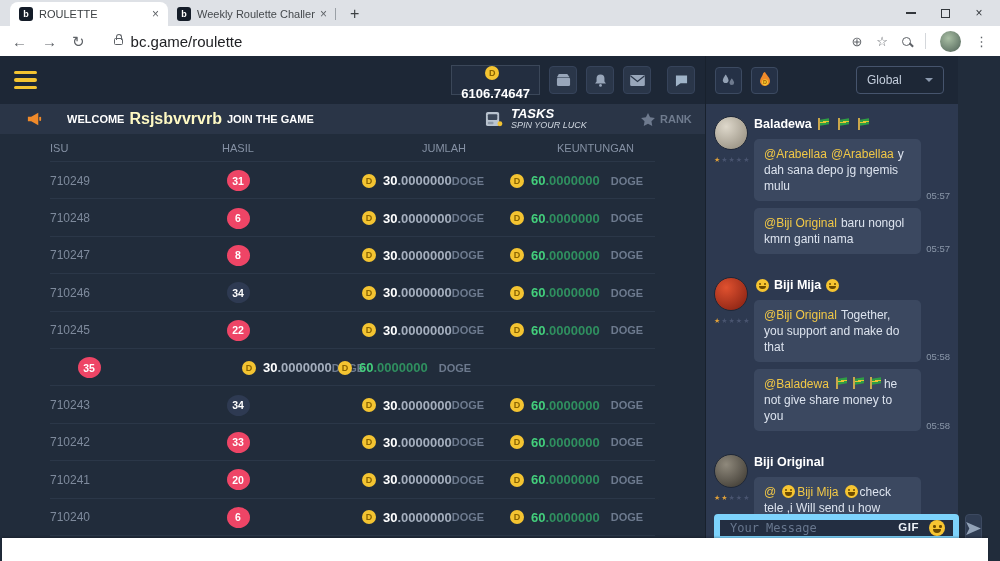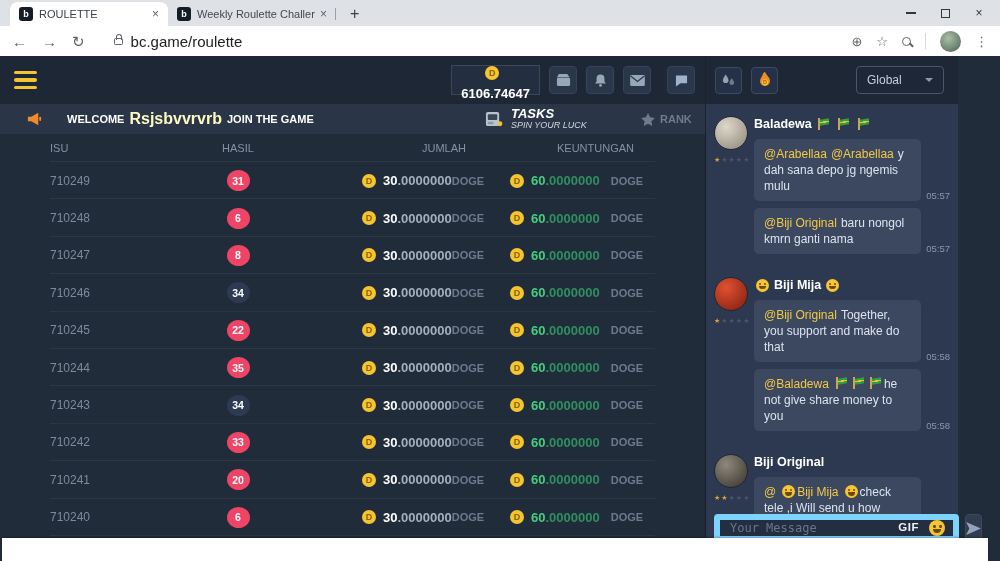--- a/index.html
+++ b/index.html
@@ -324,21 +324,20 @@
               <span class="amt"><span class="amt-int">30</span><span class="amt-dec">.0000000</span></span>
               <span class="cur">DOGE</span>
             </div>
             <div class="c-amt keu">
               <span class="coin"></span>
               <span class="amt"><span class="amt-int">60</span><span class="amt-dec">.0000000</span></span>
               <span class="cur">DOGE</span>
             </div>
           </div>
           <div class="trow">
-            <div class="c-isu">710244</div>
             <div class="c-hasil">
               <span class="badge red">35</span>
             </div>
             <div class="c-amt jumlah">
               <span class="coin"></span>
               <span class="amt"><span class="amt-int">30</span><span class="amt-dec">.0000000</span></span>
               <span class="cur">DOGE</span>
             </div>
             <div class="c-amt keu">
               <span class="coin"></span>

